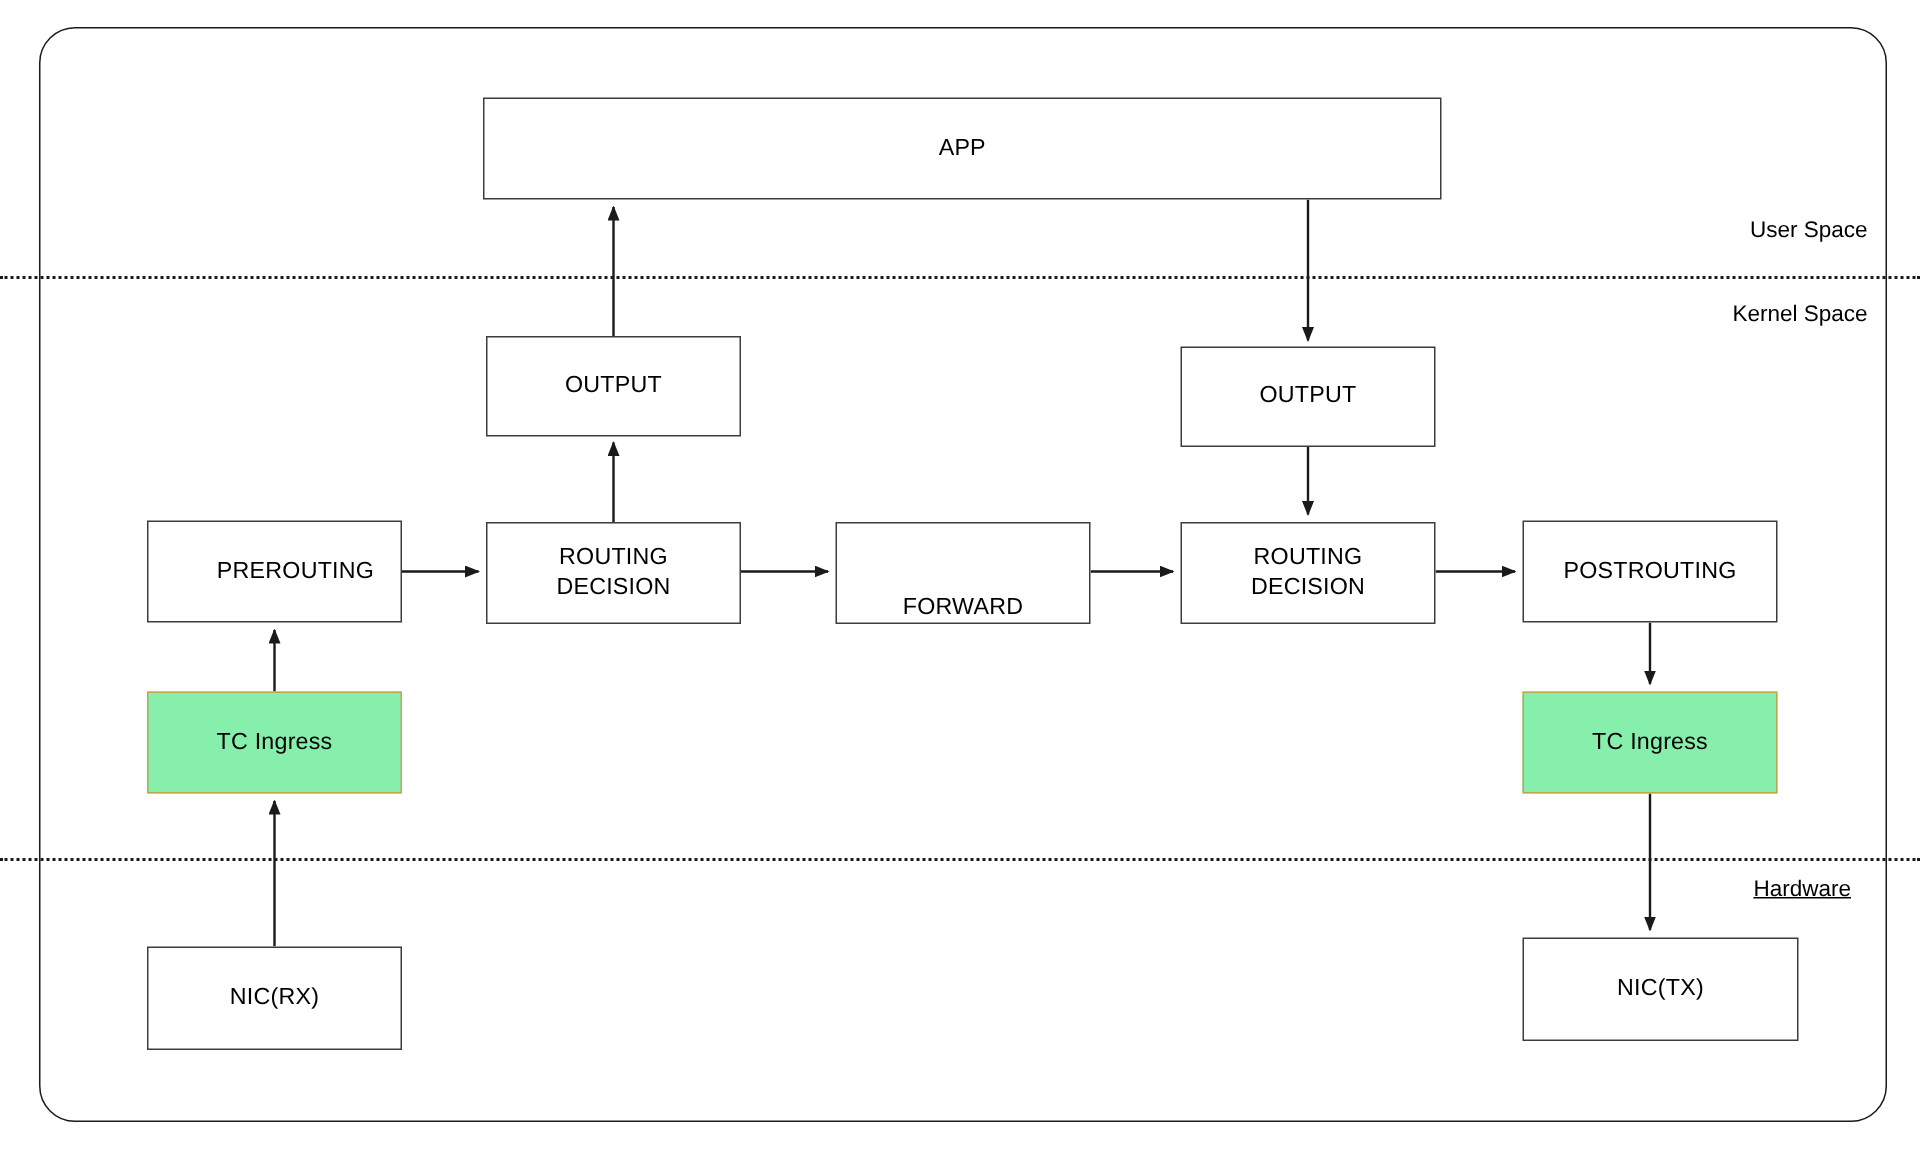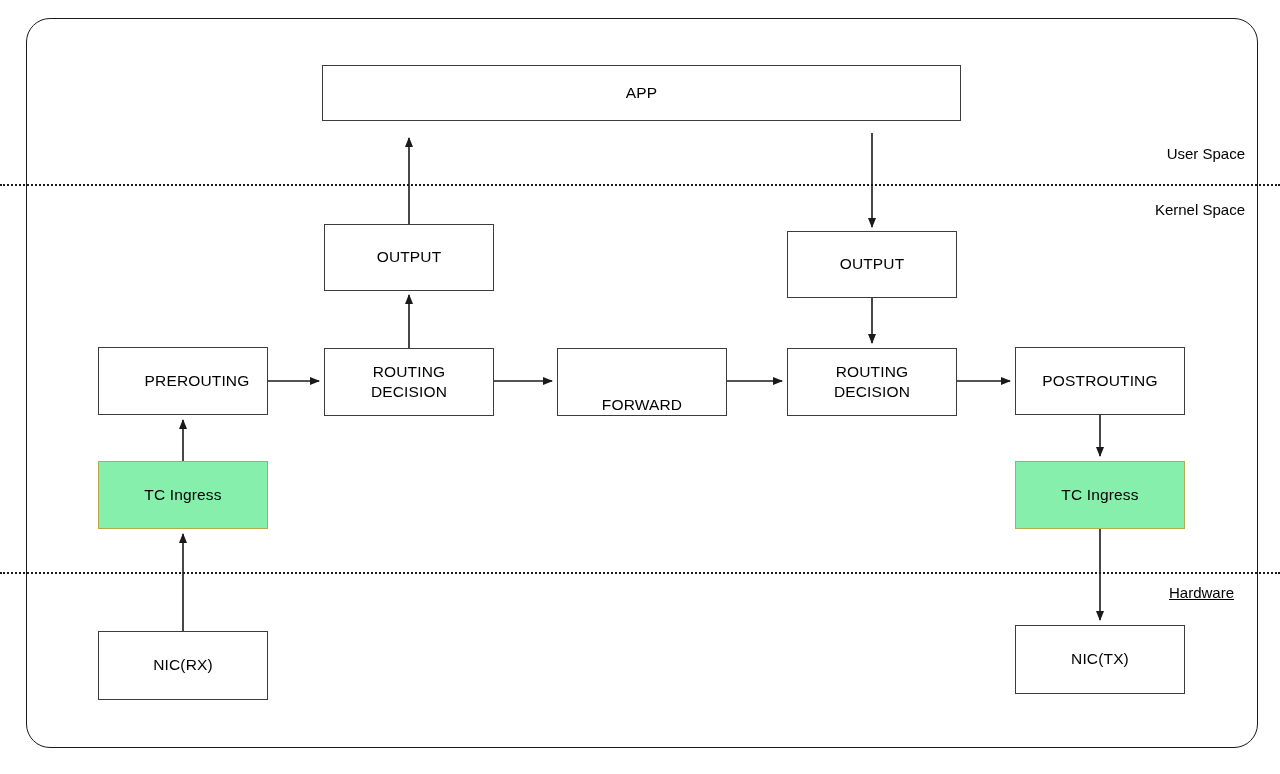--- a/index.html
+++ b/index.html
@@ -110,21 +110,21 @@
       <line x1="872" y1="133" x2="872" y2="227"></line>
       <line x1="872" y1="298" x2="872" y2="343"></line>
 
       <line x1="957" y1="381" x2="1010" y2="381"></line>
 
       <line x1="1100" y1="415" x2="1100" y2="456"></line>
       <line x1="1100" y1="529" x2="1100" y2="620"></line>
     </g>
   </svg>
 
-  <div class="node" style="left:322px; top:65px; width:639px; height:56px;">
+  <div class="node" style="left:322px; top:65px; width:639px; height:68px;">
     <span class="label">APP</span>
   </div>
 
   <div class="node" style="left:324px; top:224px; width:170px; height:67px;">
     <span class="label">OUTPUT</span>
   </div>
 
   <div class="node" style="left:787px; top:231px; width:170px; height:67px;">
     <span class="label">OUTPUT</span>
   </div>
@@ -156,17 +156,17 @@
   </div>
 
   <div class="node accent" style="left:1015px; top:461px; width:170px; height:68px;">
     <span class="label">TC Ingress</span>
   </div>
 
   <div class="node" style="left:98px; top:631px; width:170px; height:69px;">
     <span class="label">NIC(RX)</span>
   </div>
 
-  <div class="node" style="left:1015px; top:625px; width:170px; height:69px;">
+  <div class="node" style="left:1015px; top:625px; width:184px; height:69px;">
     <span class="label">NIC(TX)</span>
   </div>
 
 </div>
 
 </body></html>

